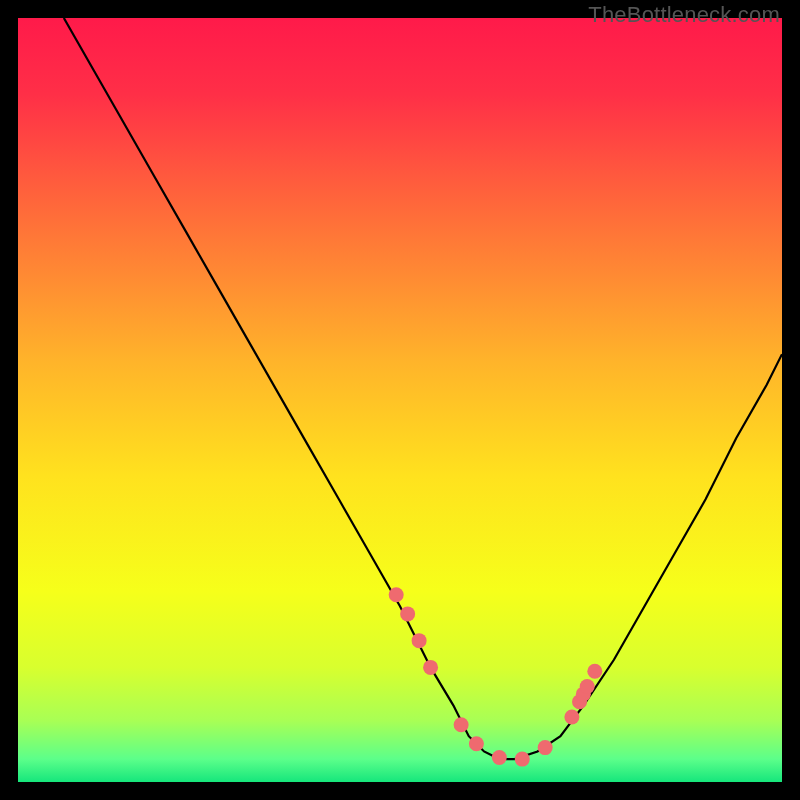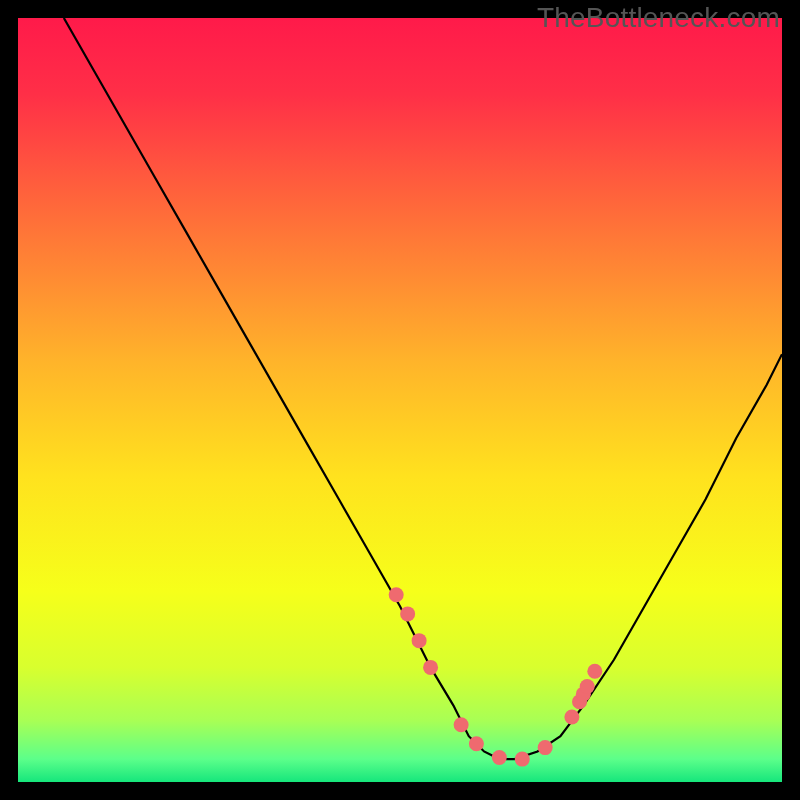--- a/index.html
+++ b/index.html
@@ -23,21 +23,21 @@
     left: 0;
     top: 0;
     width: 764px;
     height: 764px;
   }
   .watermark {
     position: absolute;
     top: 2px;
     right: 20px;
     font-family: Arial, Helvetica, sans-serif;
-    font-size: 28px;
+    font-size: 22px;
     font-weight: 500;
     color: #555555;
     letter-spacing: 0.2px;
   }
 </style>
 </head>
 <body>
 
 <div class="frame">
   <svg class="plot" viewBox="0 0 764 764" preserveAspectRatio="none">

